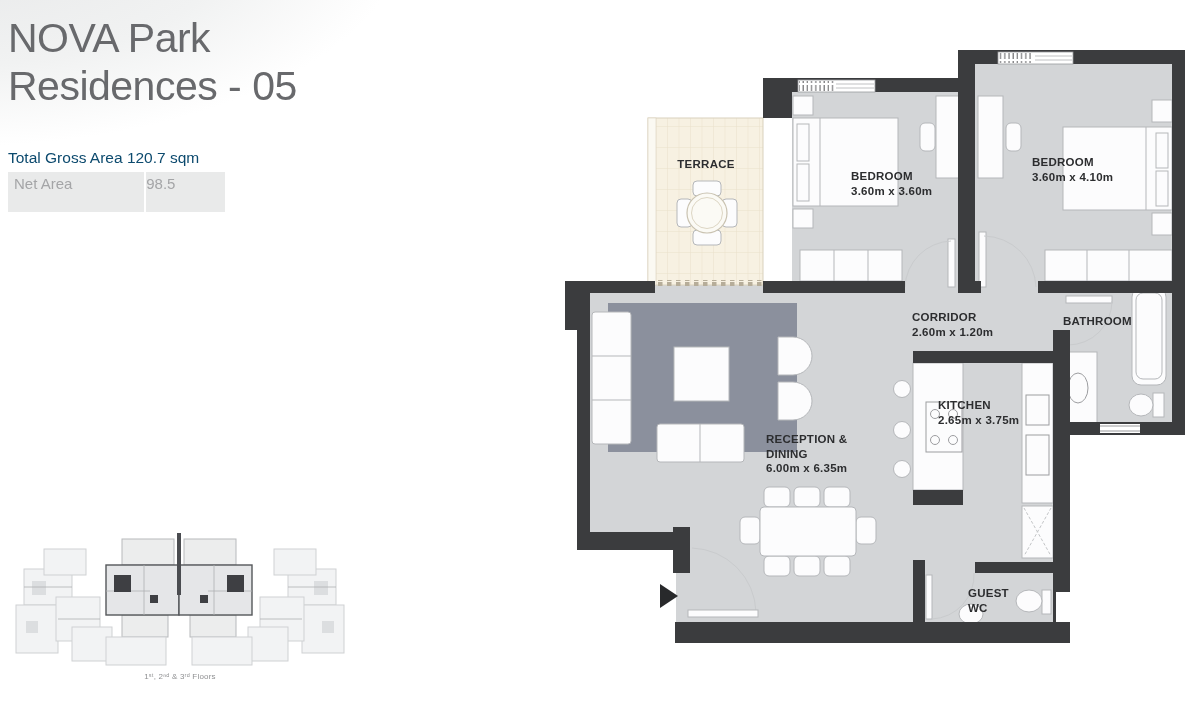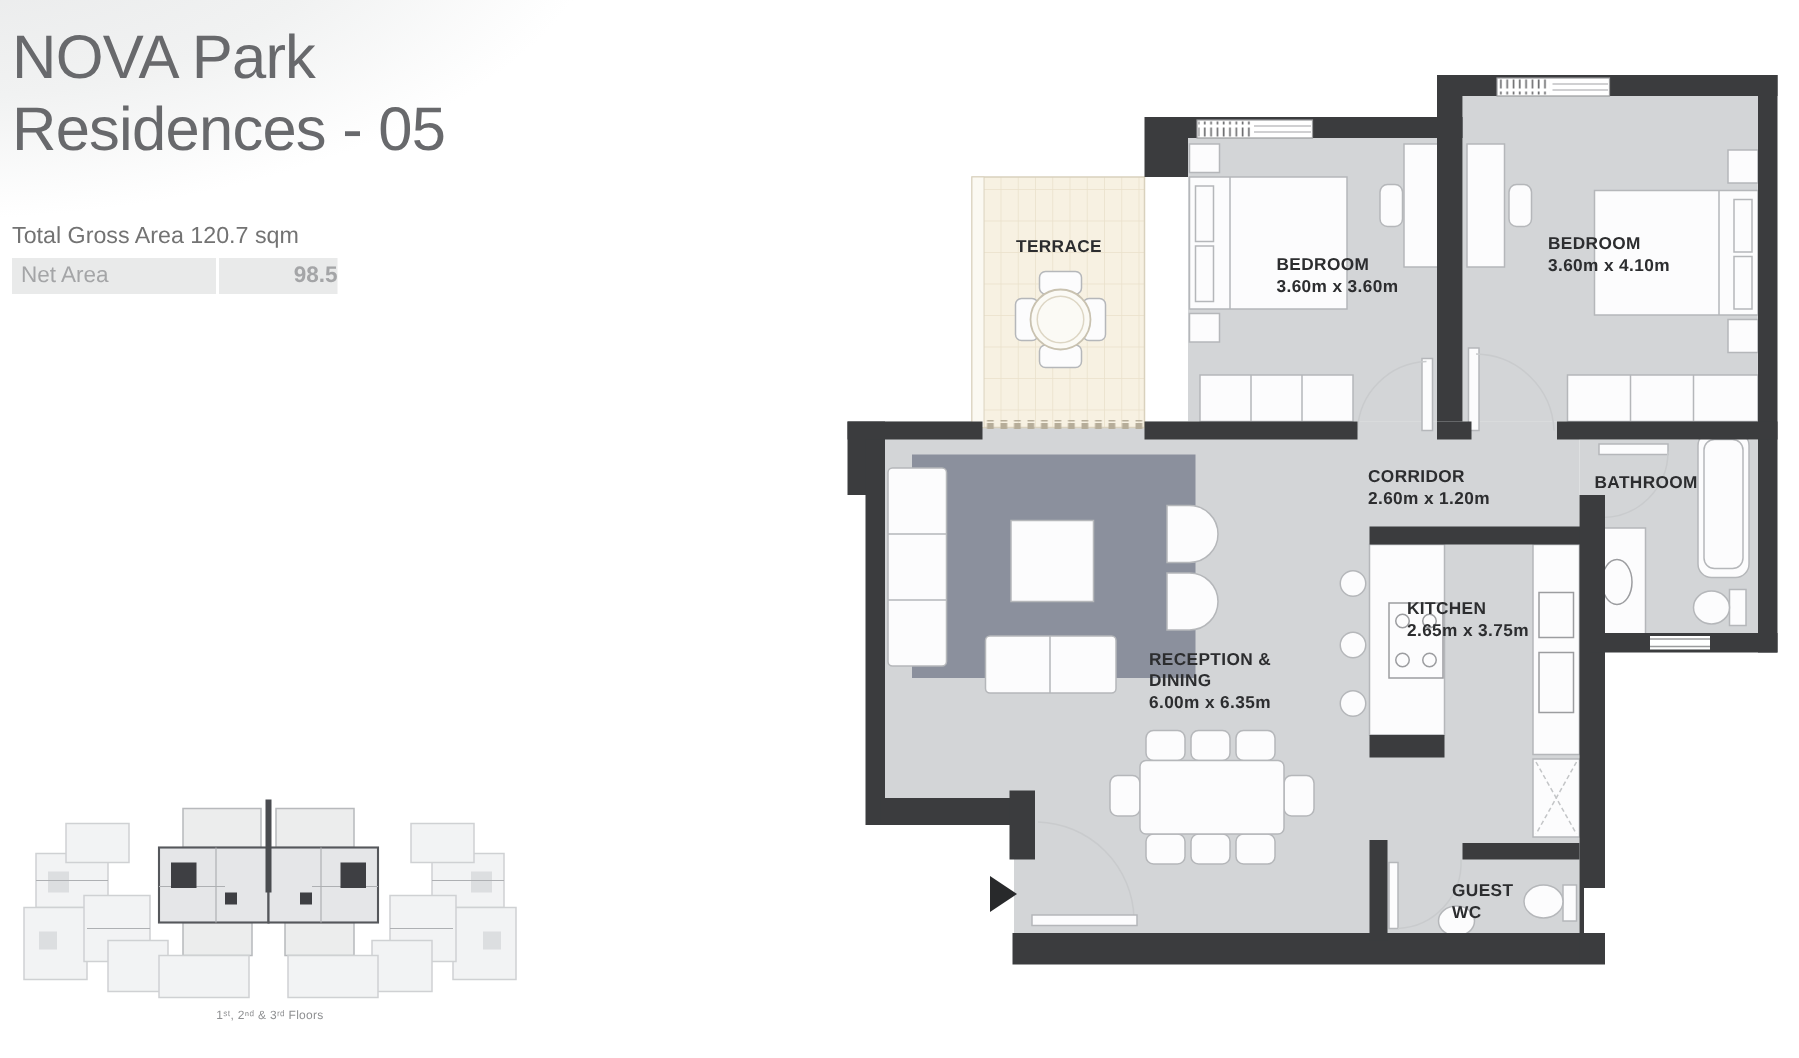--- a/index.html
+++ b/index.html
@@ -3,27 +3,27 @@
 <meta charset="utf-8">
 <style>
   html,body{margin:0;padding:0;background:#fff;}
   #page{position:relative;width:1199px;height:705px;overflow:hidden;background:#fff;
         font-family:"Liberation Sans",sans-serif;padding-left:32px;}
   #corner-fade{position:absolute;inset:0;pointer-events:none;
     background:radial-gradient(ellipse 620px 300px at -40px -70px,#e6e7e8 0%,#f1f2f2 45%,rgba(255,255,255,0) 72%);}
   
   #title{position:absolute;left:8px;top:14px;font-size:41px;line-height:48px;
          color:var(--title);letter-spacing:-0.5px;font-weight:400;}
-  #area-label{position:absolute;left:8px;top:149px;font-size:15.5px;color:#737373;}
+  #area-label{position:absolute;left:8px;top:149px;font-size:15.5px;color:#0c4a6e;}
   #area-table{position:absolute;left:8px;top:172px;width:217px;border-collapse:separate;border-spacing:0 2px;}
-  #area-table .row{display:flex;height:24px;margin-bottom:2px;border-radius:10px;}
+  #area-table .row{display:flex;height:40px;margin-bottom:2px;border-radius:10px;}
   #area-table .cell-l{width:134px;background:var(--table-bg);color:var(--table-text);
       font-size:15px;line-height:24px;padding-left:6px;}
   #area-table .cell-v{width:81px;background:var(--table-bg);color:var(--table-text);
-      font-size:15px;line-height:24px;text-align:right;margin-left:2px;font-weight:bold;}
+      font-size:15px;line-height:24px;text-align:left;margin-left:2px;}
   
   #keyplan{position:absolute;left:10px;top:531px;}
   #keyplan-caption{position:absolute;left:10px;top:672px;width:340px;text-align:center;
       font-size:8px;color:#8f9092;letter-spacing:.2px;}
   
   #plan{position:absolute;left:558px;top:0;}
   .wall{fill:var(--wall);}
   .floor{fill:var(--floor);}
   .cut{fill:#fff;}
   .rug{fill:var(--rug);}

